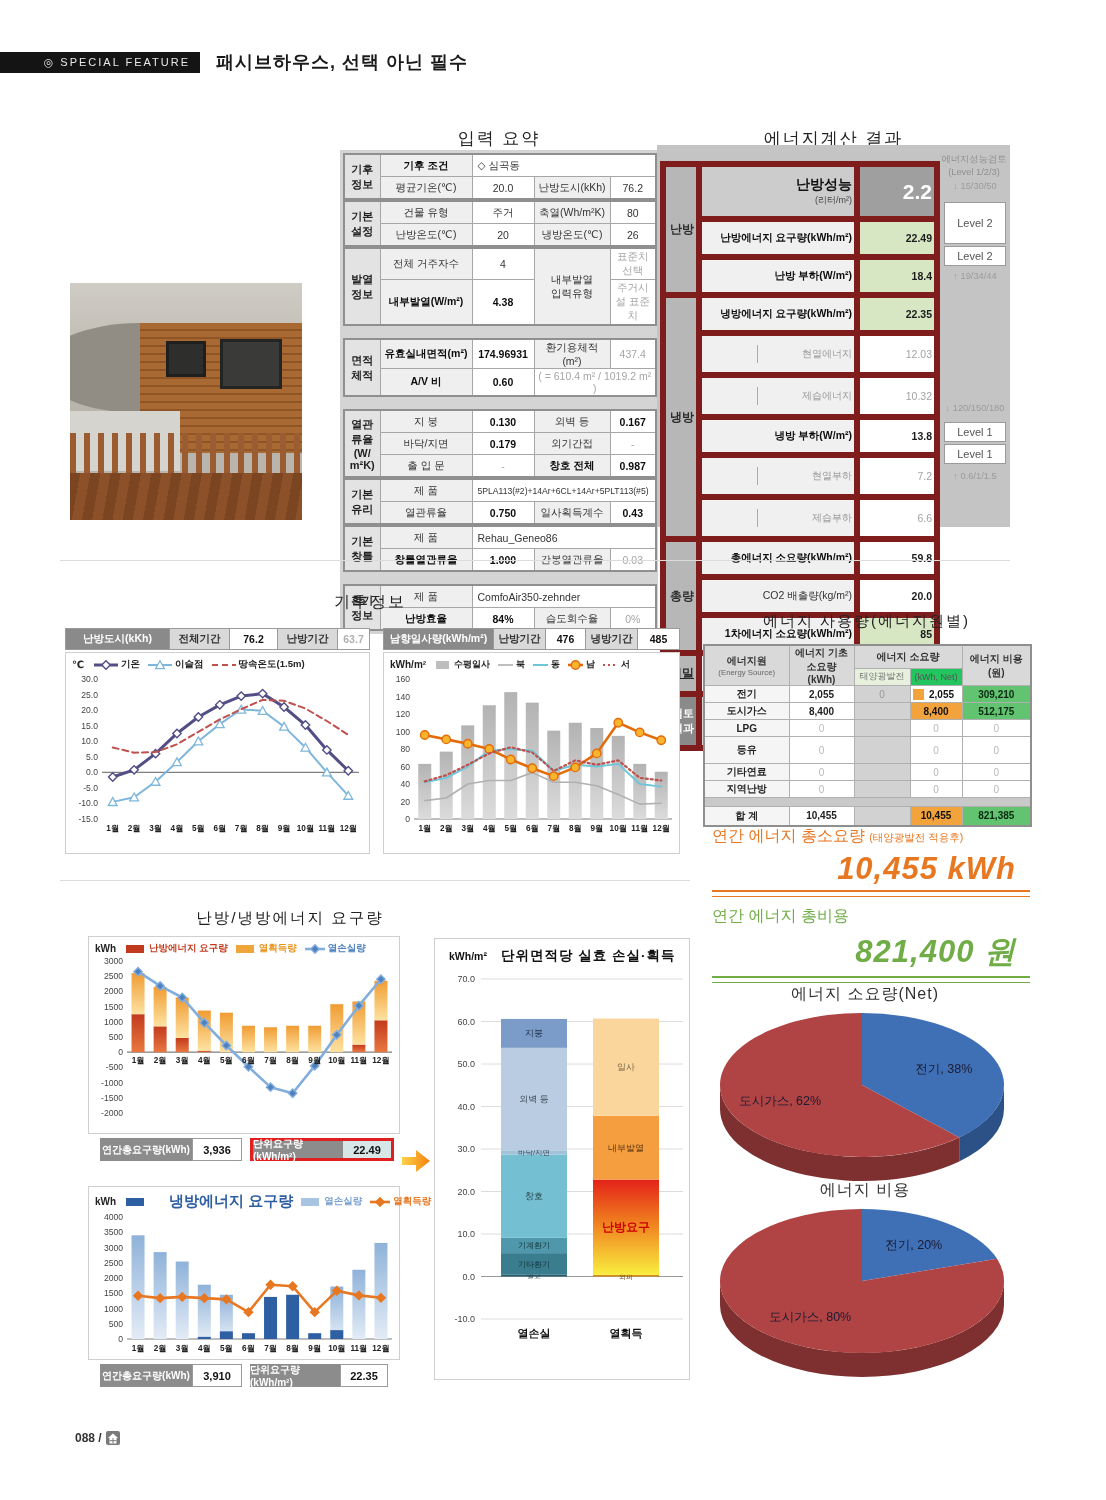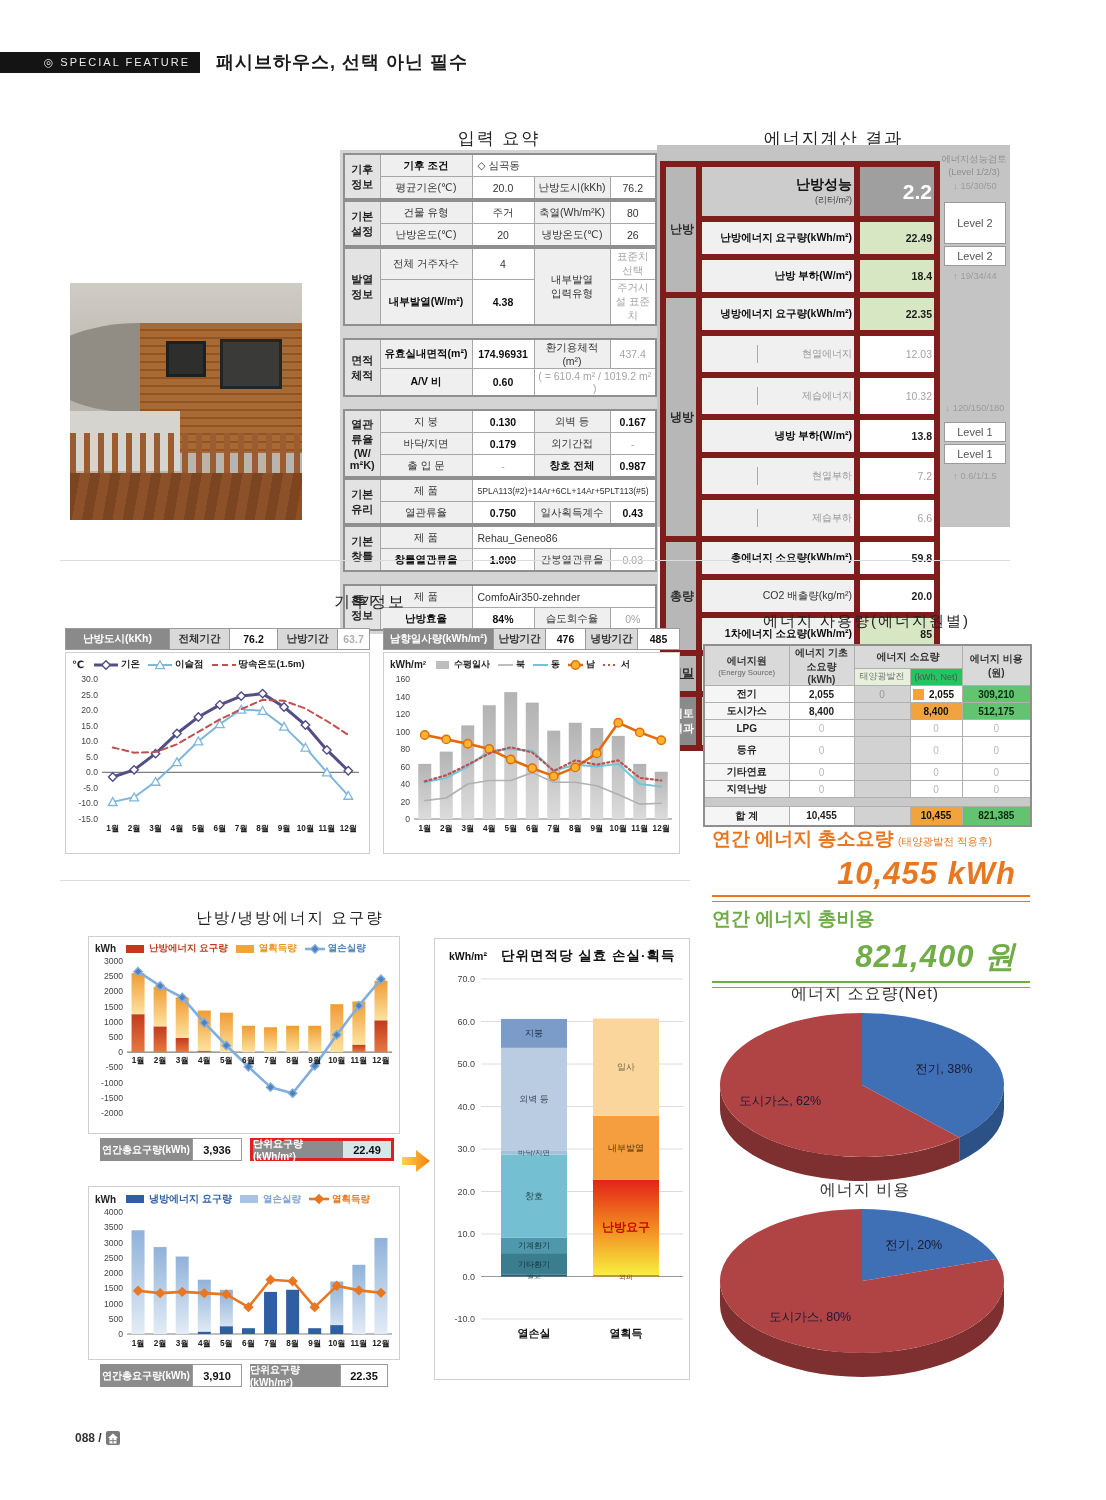--- a/index.html
+++ b/index.html
@@ -102,21 +102,21 @@
   table.ut td.name{background:#f5f5f5;font-weight:bold;color:#222;}
   table.ut td.zero{color:#b8b8b8;}
   table.ut td.pv{background:#d2d2d2;color:#9a9a9a;}
   table.ut td.orange{background:#f2a33c;font-weight:bold;color:#111;}
   table.ut td.greenc{background:#62c370;font-weight:bold;color:#0c2a12;}
   table.ut td.gaprow{background:#c9c9c9;border-left:2px solid #8f8f8f;border-right:2px solid #8f8f8f;}
   .chipcell{display:flex;align-items:center;height:100%;}
   .chip{width:11px;height:11px;background:#f2a33c;flex:0 0 auto;}
   .chiptxt{flex:1;font-weight:bold;color:#111;}
   
-  .an-h1{font-size:19px;font-weight:bold;color:#e87722;}
+  .an-h1{font-size:16px;font-weight:normal;color:#e87722;}
   .an-note{font-size:10.5px;color:#e87722;font-weight:normal;}
   .an-v{font-size:31px;font-weight:bold;font-style:italic;letter-spacing:1px;text-align:right;
         padding-right:14px;margin-top:4px;}
   .dline{height:4px;border-top:2.5px solid;border-bottom:1.5px solid;margin-top:3px;}
   .pie-title{text-align:center;font-size:16px;color:#333;letter-spacing:1px;}
   
   .stack-title{display:flex;align-items:baseline;gap:14px;padding:8px 0 0 14px;}
   .st-unit{font-size:10.5px;font-weight:bold;color:#111;}
   .st-t{font-size:13.5px;font-weight:bold;color:#111;letter-spacing:1px;}
   
@@ -914,21 +914,21 @@
         <text x="191" y="105.18750000000003" text-anchor="middle" font-size="9" fill="#7a6a4a" font-weight="normal" font-family="&quot;Liberation Sans&quot;,sans-serif">일사</text>
         <text x="191" y="372" text-anchor="middle" font-size="11" fill="#111" font-weight="bold" font-family="&quot;Liberation Sans&quot;,sans-serif">열획득</text>
       </svg></div>
 
   <div id="chartC" class="chartbox" style="left:88px;top:1186px;width:312px;height:174px;"><div class="legend">
         <span class="lg-unit">kWh</span>
         <span class="lg-item">
           <svg width="22" height="12">
             <rect x="1" y="2" width="18" height="8" fill="#2e5fa3"></rect>
           </svg>
-          <span class="lg-lab" style="font-size: 10px; color: rgb(46, 95, 163);">냉방에너지 요구량</span>
+          <span class="lg-lab" style="font-size: 15px; color: rgb(46, 95, 163); margin-left: 20px;">냉방에너지 요구량</span>
         </span>
         <span class="lg-item">
           <svg width="22" height="12">
             <rect x="1" y="2" width="18" height="8" fill="#a9c4e2"></rect>
           </svg>
           <span class="lg-lab" style="font-size: 9.5px; color: rgb(125, 163, 207);">열손실량</span>
         </span>
         <span class="lg-item">
           <svg width="22" height="12">
             <line x1="1" y1="6" x2="21" y2="6" stroke="#e87722" stroke-width="2.6"></line>

